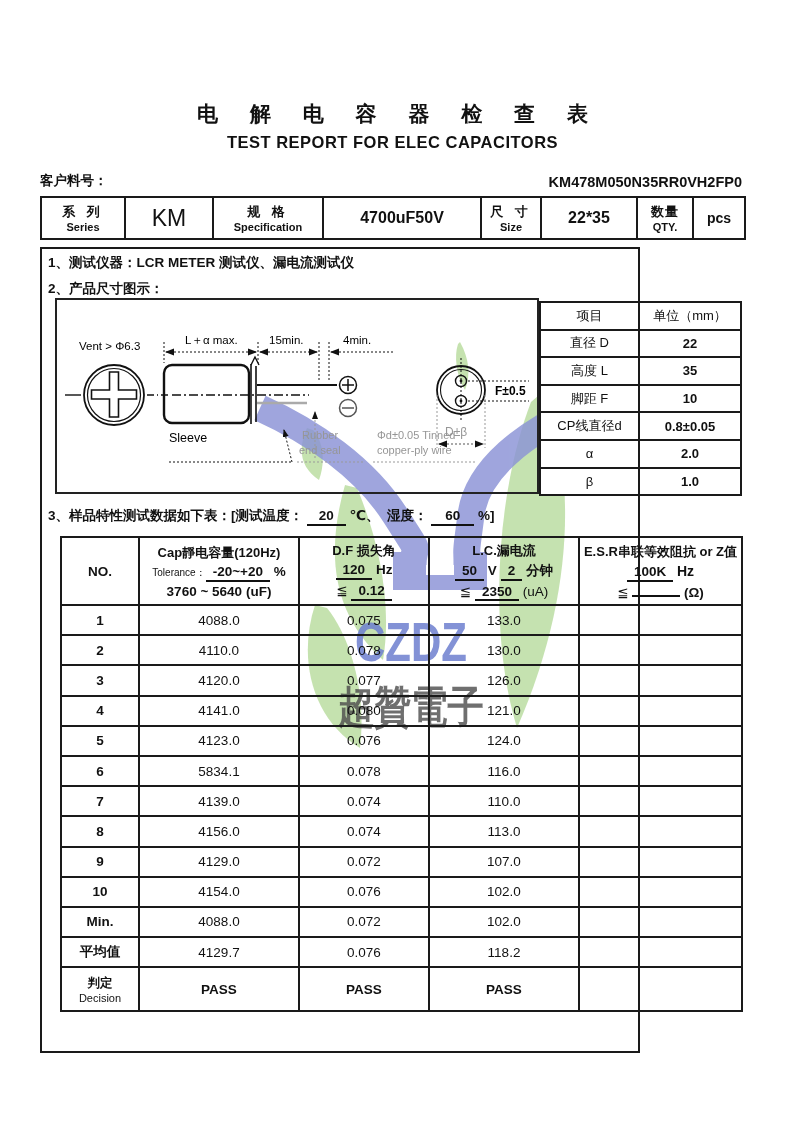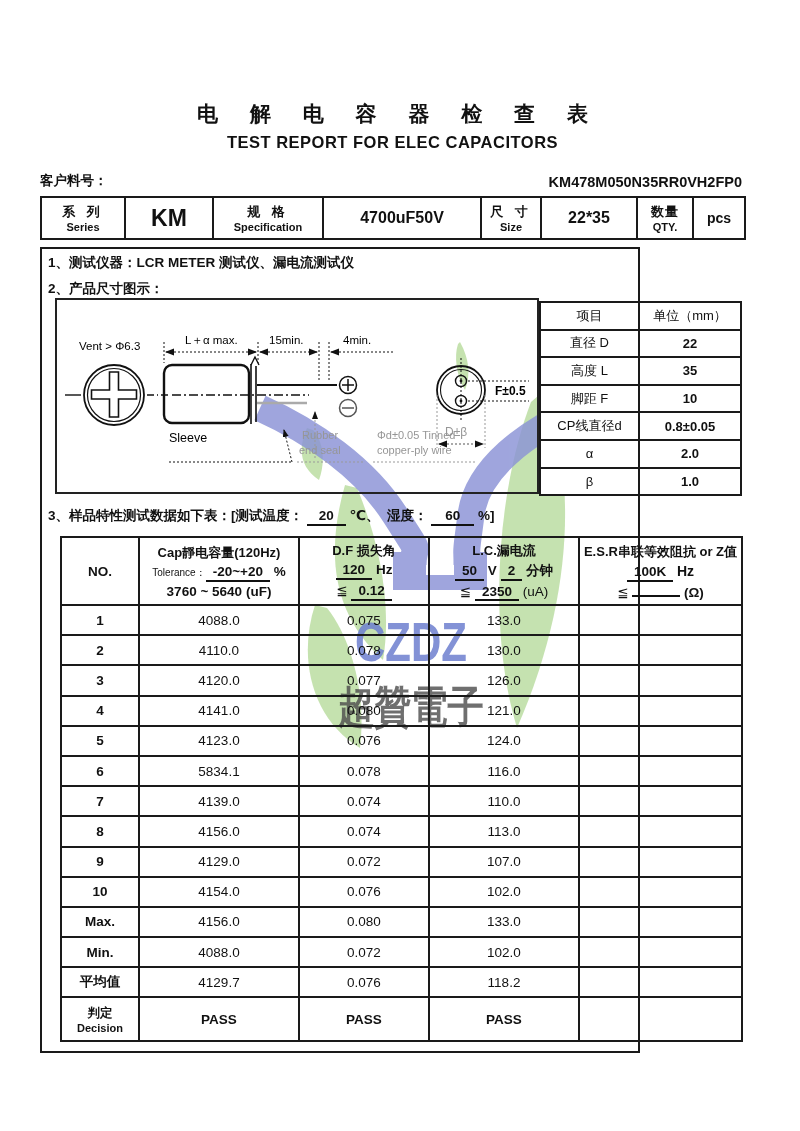--- a/index.html
+++ b/index.html
@@ -20,21 +20,21 @@
 
   
   table { border-collapse:collapse; }
   td { border:2px solid #1a1a1a; text-align:center; vertical-align:middle; }
 
   
   .header-table { position:absolute; top:196px; left:40px; width:705px; table-layout:fixed; }
   .header-table td { height:42px; padding:1px 0; }
   .ht-cn { font-size:13px; font-weight:bold; letter-spacing:4px; }
   .ht-en { font-size:11px; font-weight:bold; }
-  .ht-km { font-size:23px; font-weight:bold;border-radius:17px; }
+  .ht-km { font-size:23px; font-weight:normal;border-radius:17px; }
   .ht-spec { font-size:16px; font-weight:bold;border-radius:12px; }
   .ht-size { font-size:16px; font-weight:bold; }
   .ht-pcs { font-size:14px; font-weight:bold; }
 
   
   .main-box { position:absolute; top:247px; left:40px; width:600px; height:806px;
               border:2.5px solid #1a1a1a; z-index:2; background:transparent; }
   .sec-line { position:absolute; left:6px; font-size:13.5px; font-weight:bold; white-space:nowrap; }
 
   .diagram-box { position:absolute; left:13px; top:49px; width:484px; height:196px;
@@ -57,21 +57,21 @@
   .data-table td.rowlabel { font-weight:bold; }
   .hdr-cell { height:68px; font-size:13px; }
   .hdr-title { font-weight:bold; font-size:13px; margin:3px 0 2px; }
   .hdr-line { margin:2px 0; }
   .small { font-size:10px; }
   .u-line { display:inline-block; border-bottom:2px solid #111; padding:0 7px; font-weight:bold; line-height:1.15; }
   .u-blank { display:inline-block; border-bottom:2px solid #111; width:48px; height:12px; }
   .bold { font-weight:bold; }
   .decision-row td { height:44px; }
   .dec-cn { font-size:12.5px; font-weight:bold; }
-  .dec-en { font-size:11px; font-weight:bold; }
+  .dec-en { font-size:11px; font-weight:normal; }
   .pass { font-size:15px; font-weight:bold; }
 
   
   .watermark { position:absolute; left:245px; top:330px; width:350px; height:425px;
                z-index:1; pointer-events:none; }
 </style>
 </head>
 <body>
 
 <div class="page">
@@ -362,27 +362,20 @@
             <td></td>
           </tr>
           <tr>
             <td class="rowlabel">10</td>
             <td>4154.0</td>
             <td>0.076</td>
             <td>102.0</td>
             <td></td>
           </tr>
           <tr>
-            <td class="rowlabel">Max.</td>
-            <td>4156.0</td>
-            <td>0.080</td>
-            <td>133.0</td>
-            <td></td>
-          </tr>
-          <tr>
             <td class="rowlabel">Min.</td>
             <td>4088.0</td>
             <td>0.072</td>
             <td>102.0</td>
             <td></td>
           </tr>
           <tr>
             <td class="rowlabel">平均值</td>
             <td>4129.7</td>
             <td>0.076</td>

